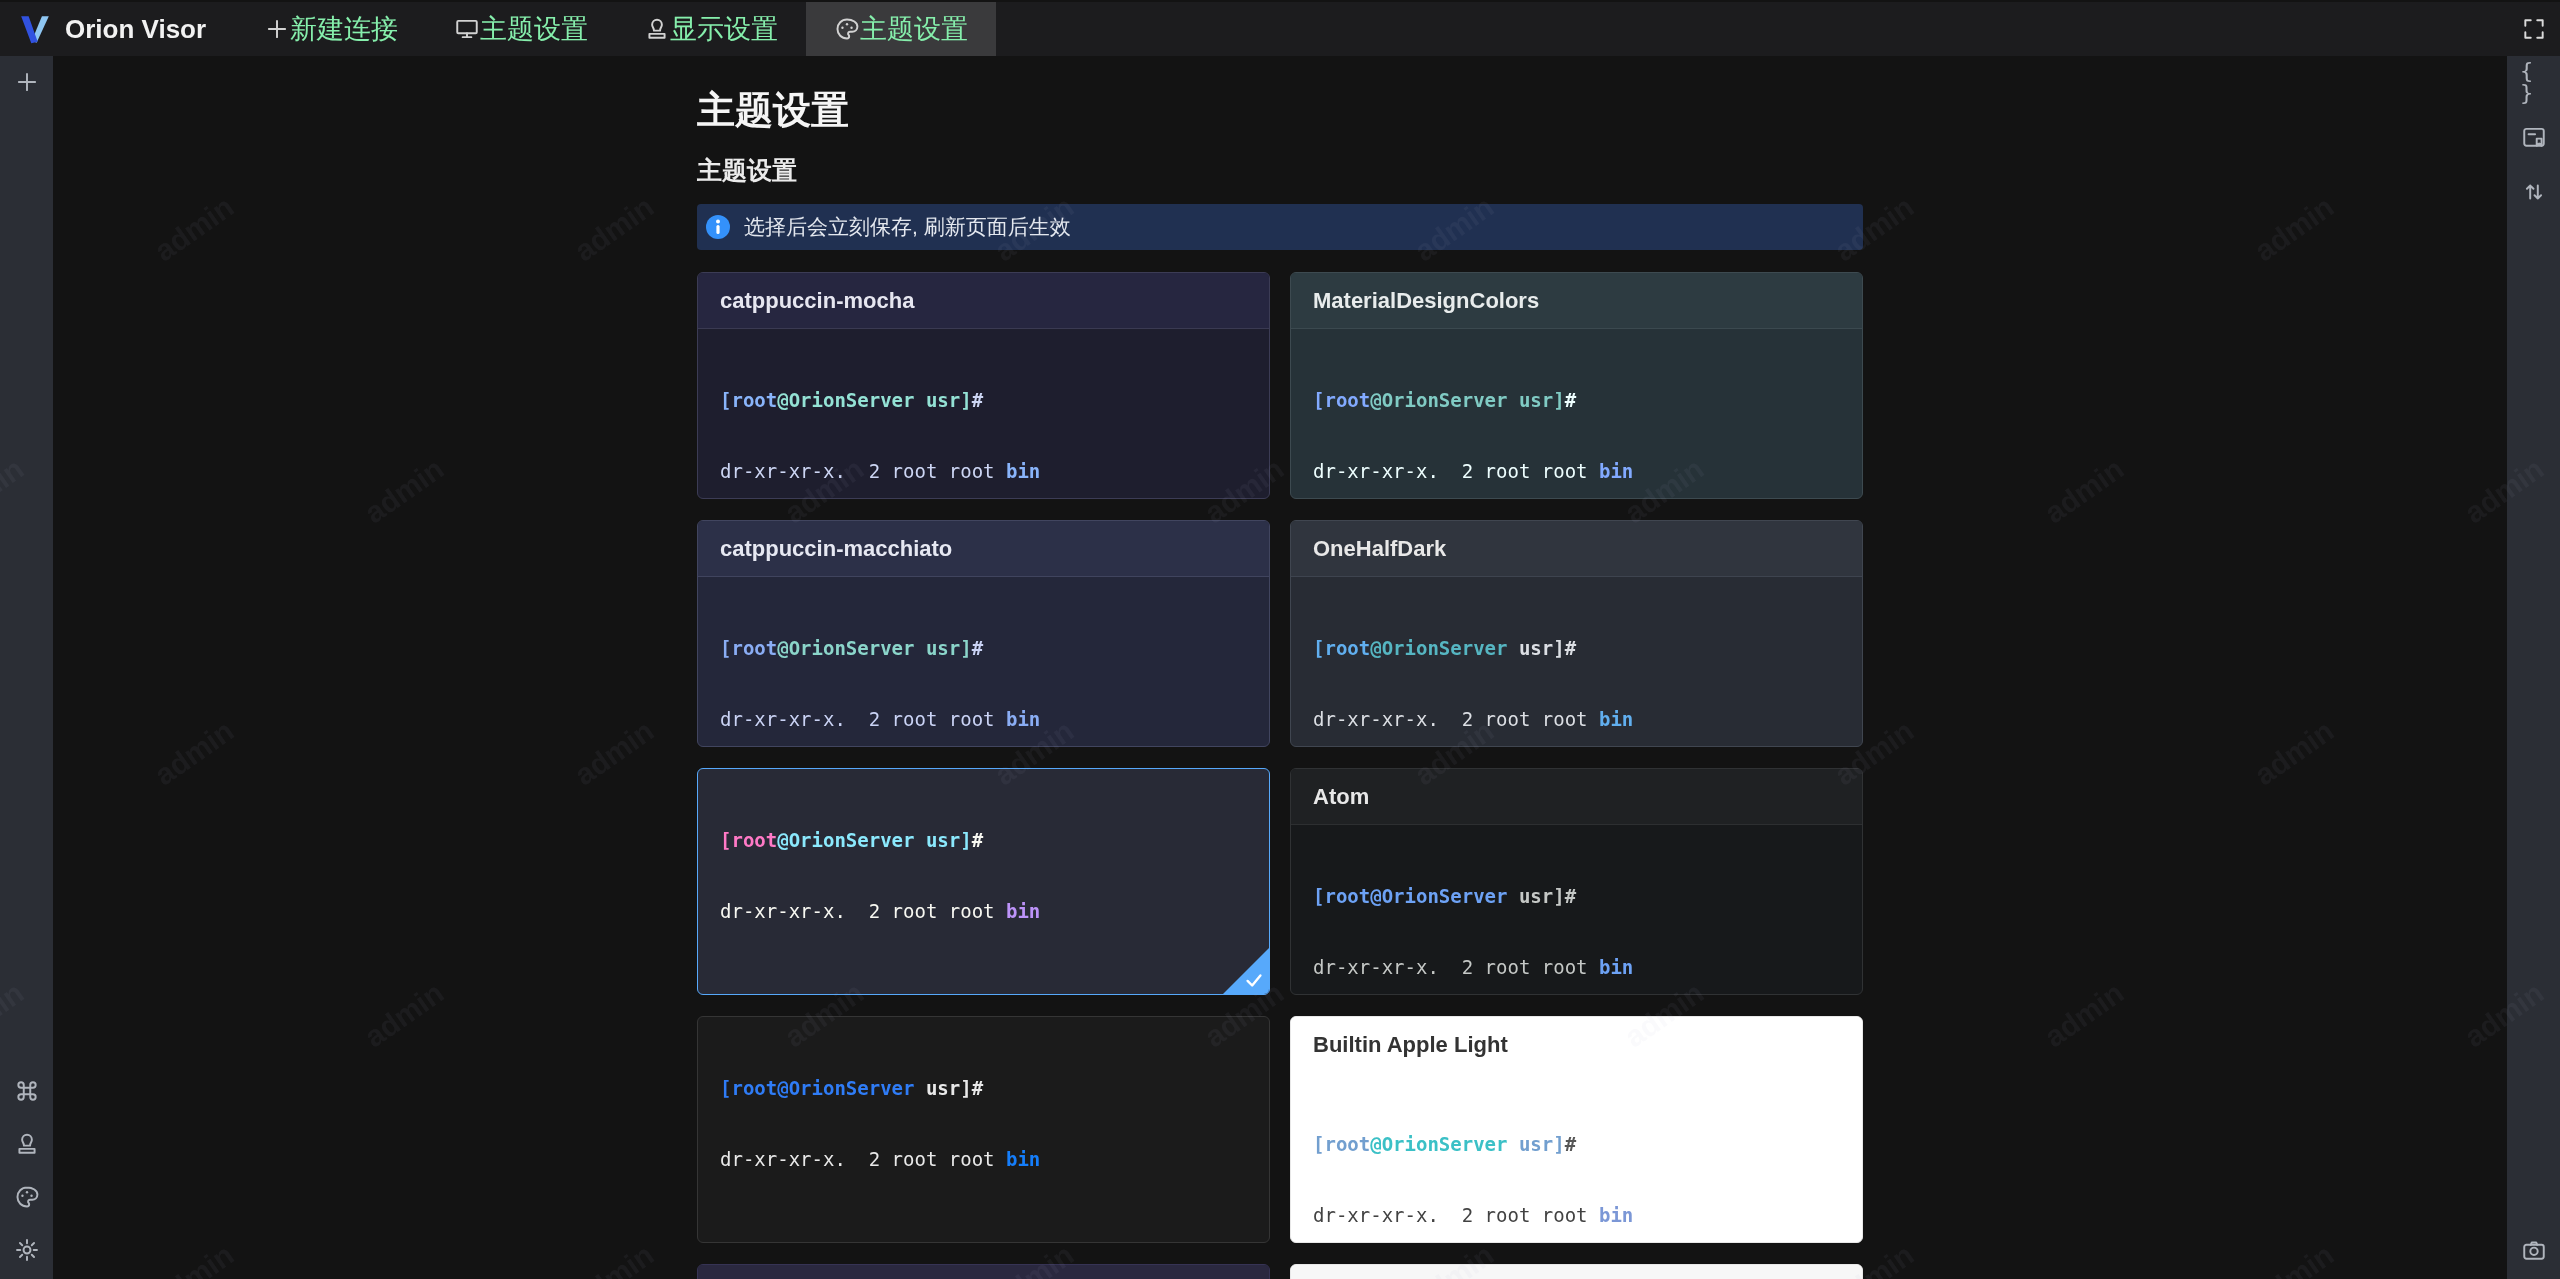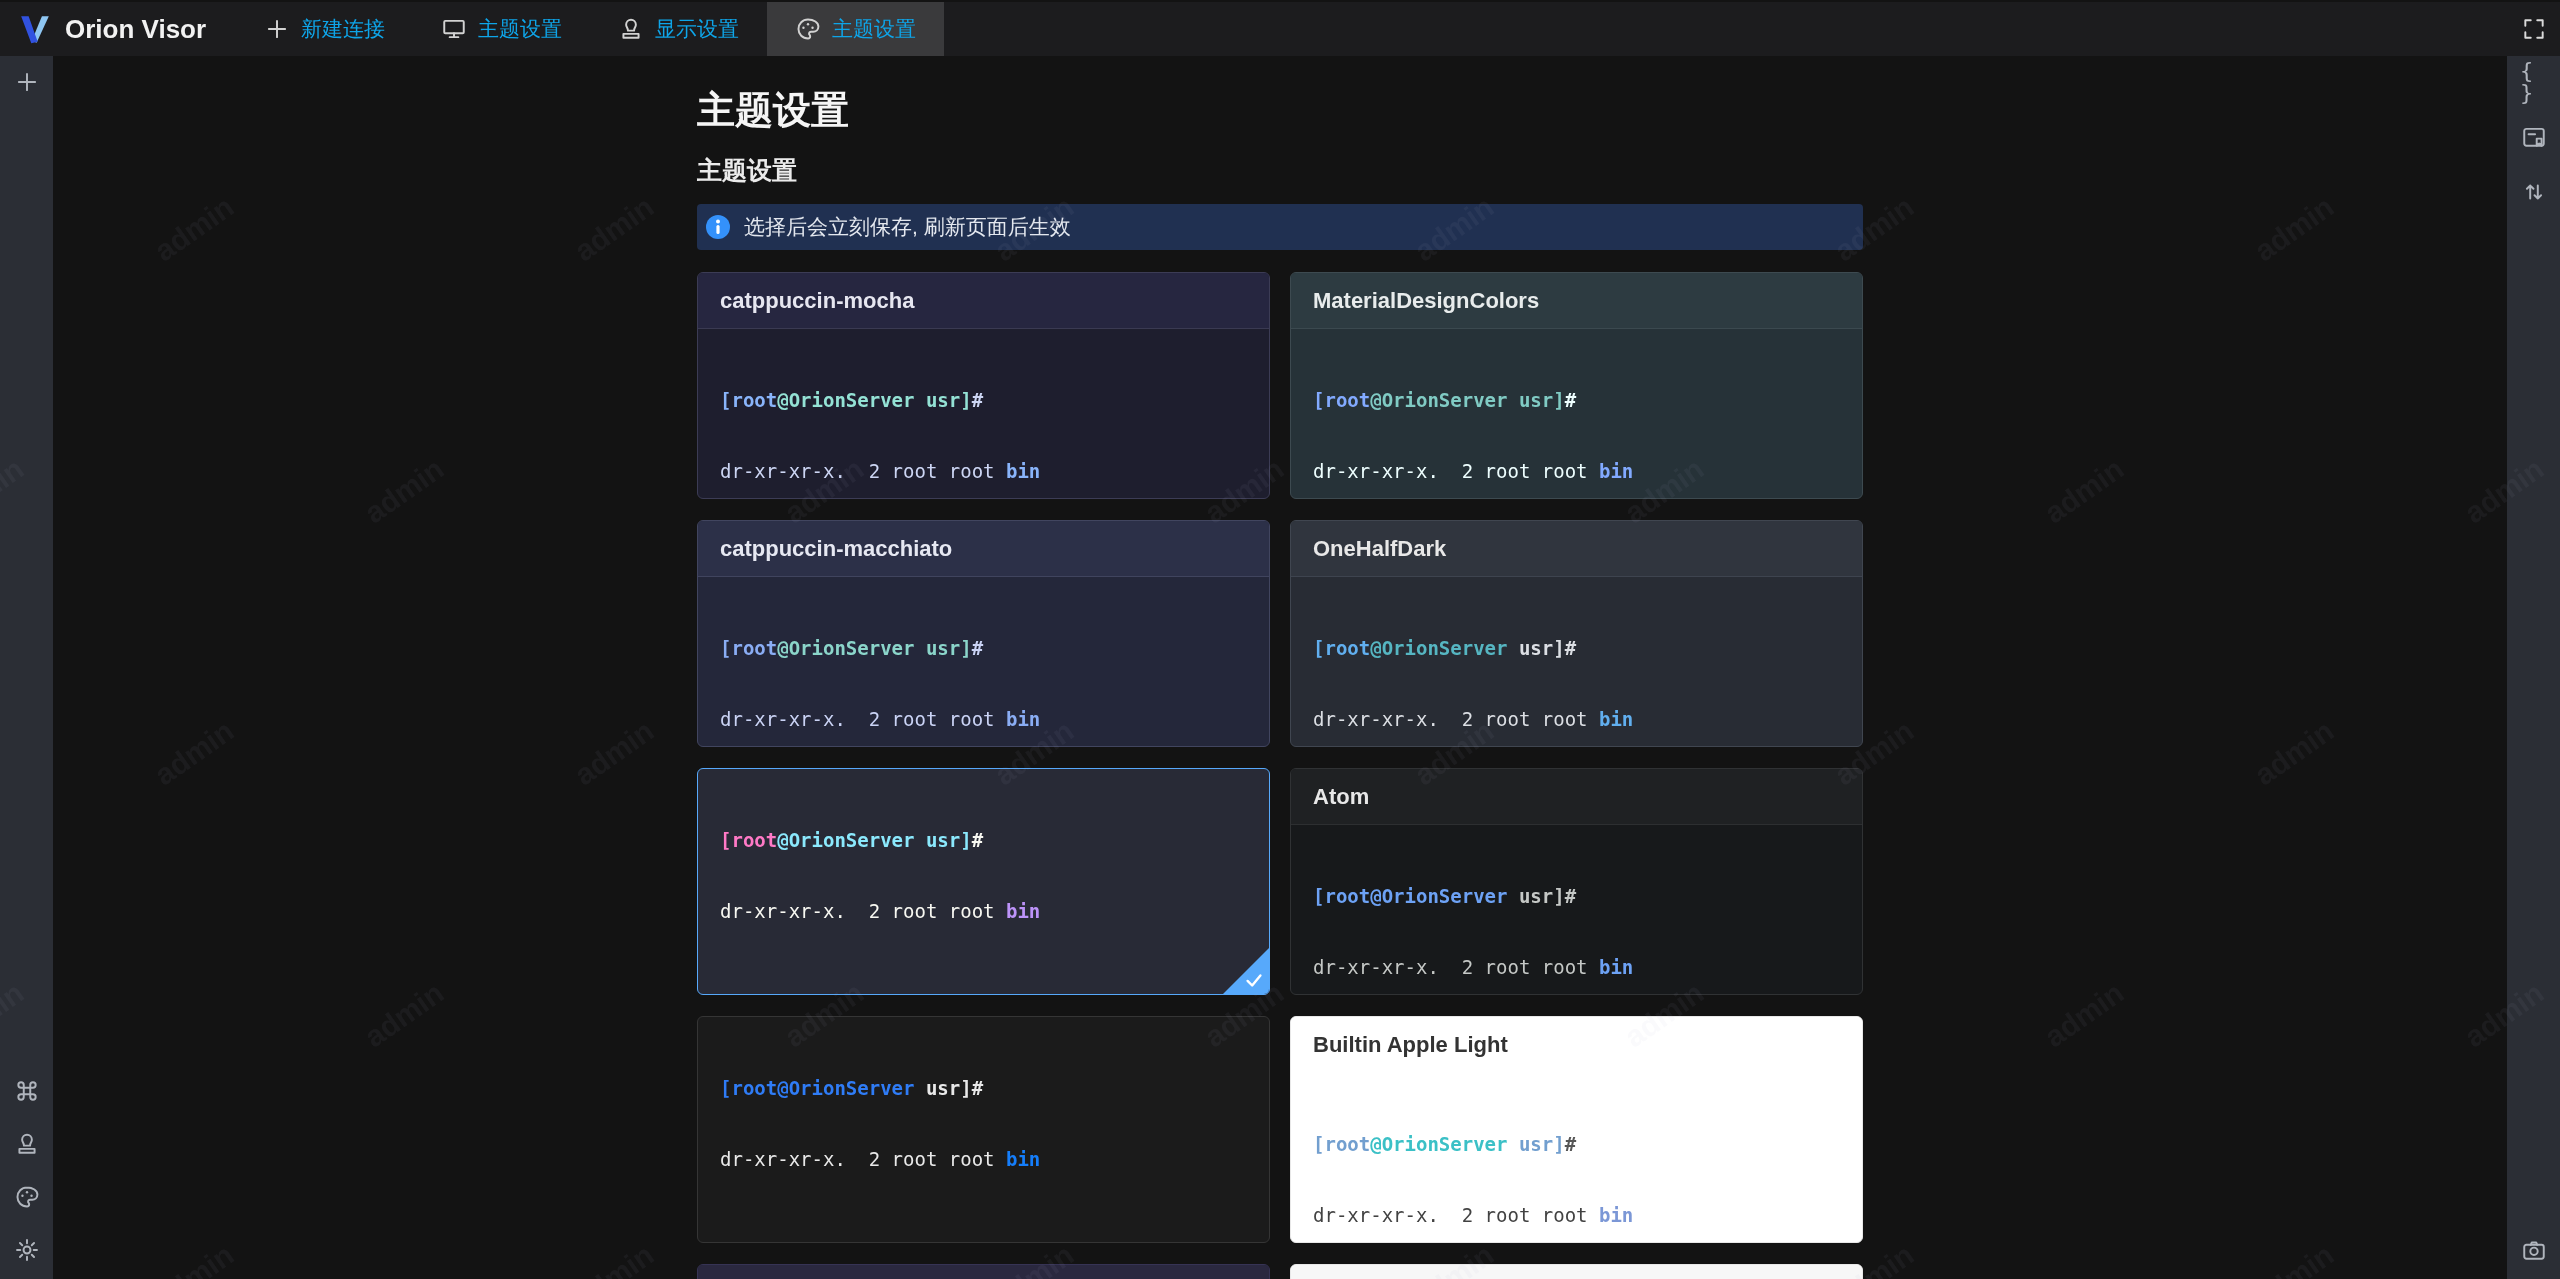--- a/index.html
+++ b/index.html
@@ -4,21 +4,21 @@
 <style>
   *{margin:0;padding:0;box-sizing:border-box}
   html,body{width:2560px;height:1279px;overflow:hidden}
   body{background:#131313;font-family:"Liberation Sans","DejaVu Sans",sans-serif;position:relative}
 
   
   .topbar{position:absolute;top:2px;left:0;width:100%;height:54px;background:#1c1c1e;display:flex;align-items:center;z-index:6}
   .brand{display:flex;align-items:center;gap:13px;padding:0 30px 0 18px}
   .brand-title{color:#f2f2f2;font-size:26px;font-weight:bold;white-space:nowrap}
   .tabs{display:flex;height:100%}
-  .tab{display:flex;align-items:center;gap:11px;padding:0 28px;color:#0ea5e9;font-size:21px;cursor:pointer;white-space:nowrap}
+  .tab{display:flex;align-items:center;padding:0 28px;color:#86efac;font-size:27px;cursor:pointer;white-space:nowrap}
   .tab.active{background:#3a3a3c}
   .tab .ticon{width:26px;height:26px;display:flex;align-items:center;justify-content:center;color:#d2d2d2}
   .fs-btn{position:absolute;top:0;right:0;width:53px;height:54px;display:flex;align-items:center;justify-content:center;color:#dadada;z-index:7;cursor:pointer}
 
   
   .rail{position:absolute;top:54px;bottom:0;width:53px;background:#2b2e35;display:flex;flex-direction:column;align-items:center;z-index:5}
   .rail.left{left:0}
   .rail.right{right:0}
   .rail-group{display:flex;flex-direction:column;align-items:center}
   .rail-group.top{margin-top:14px;gap:28px}

